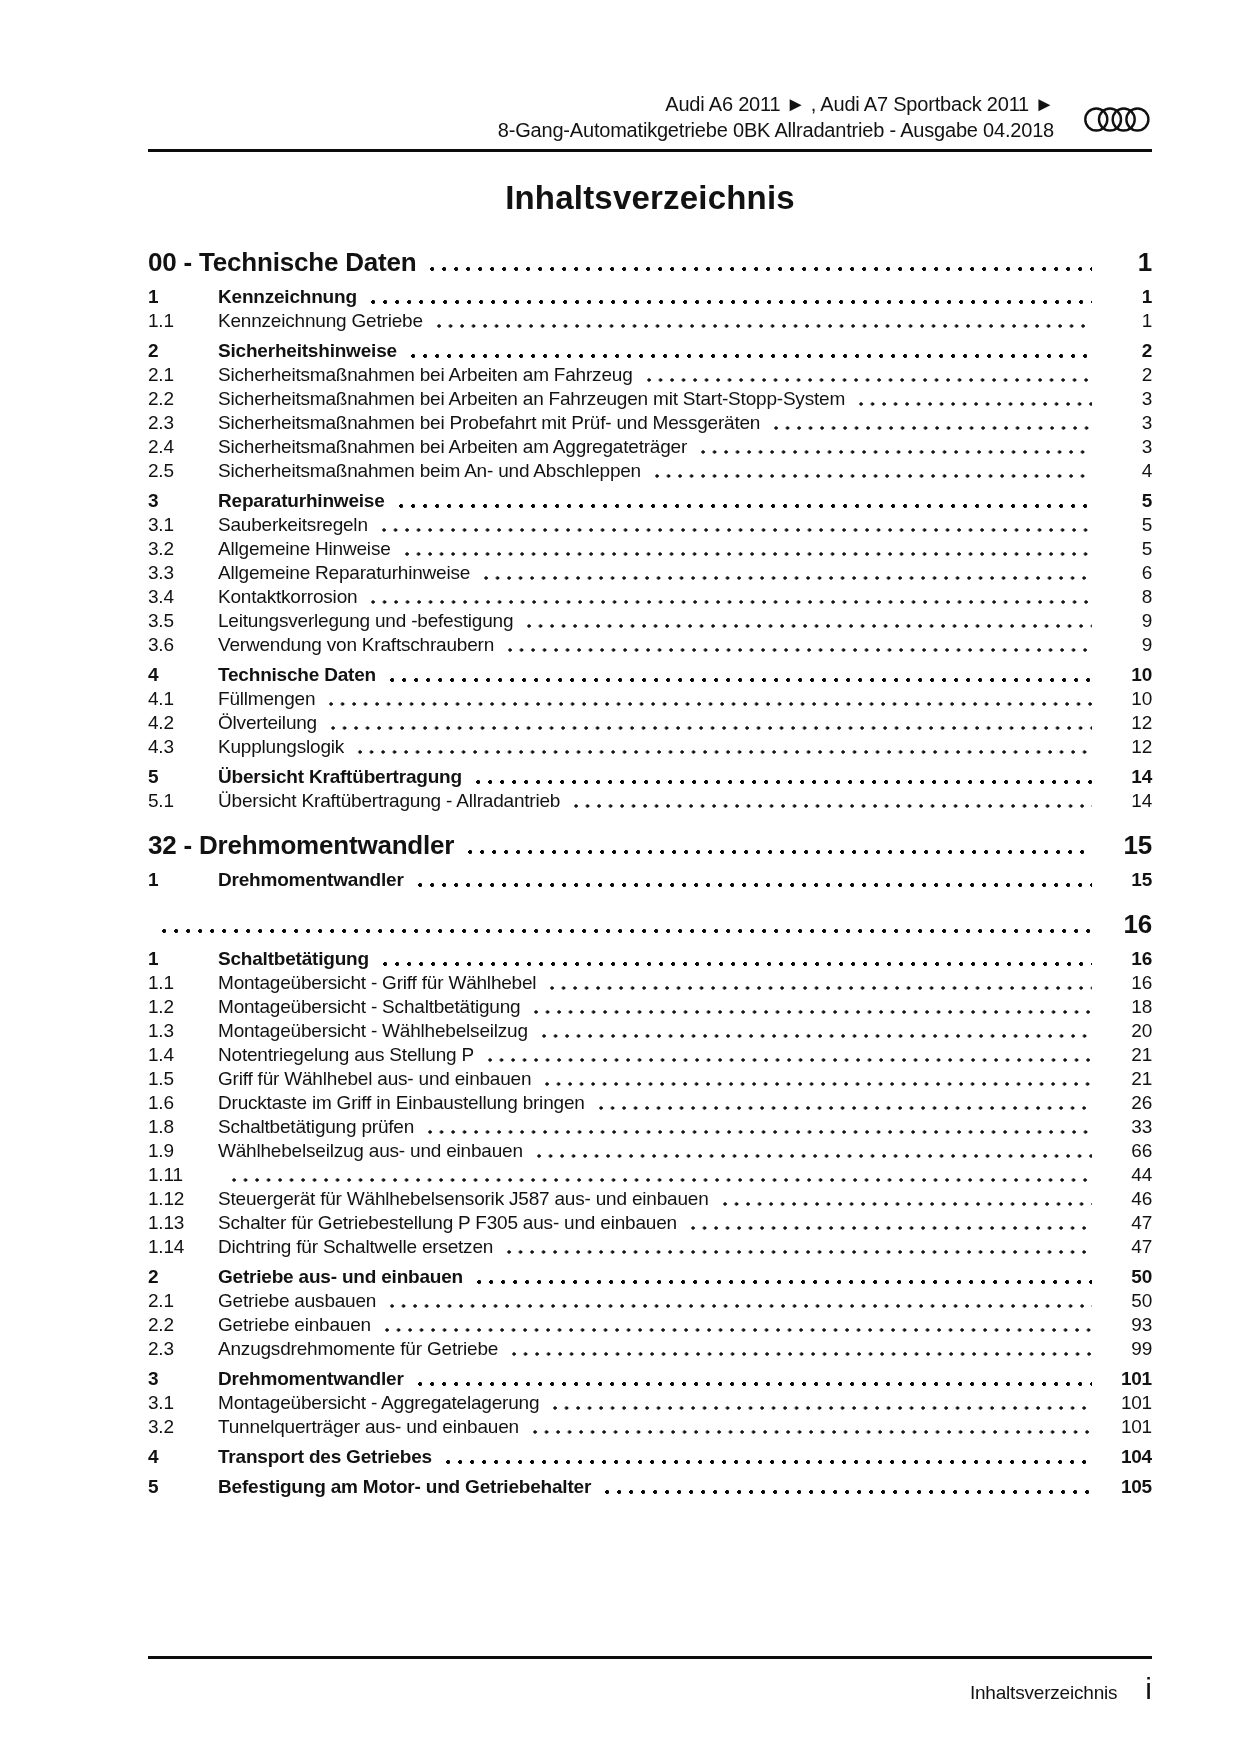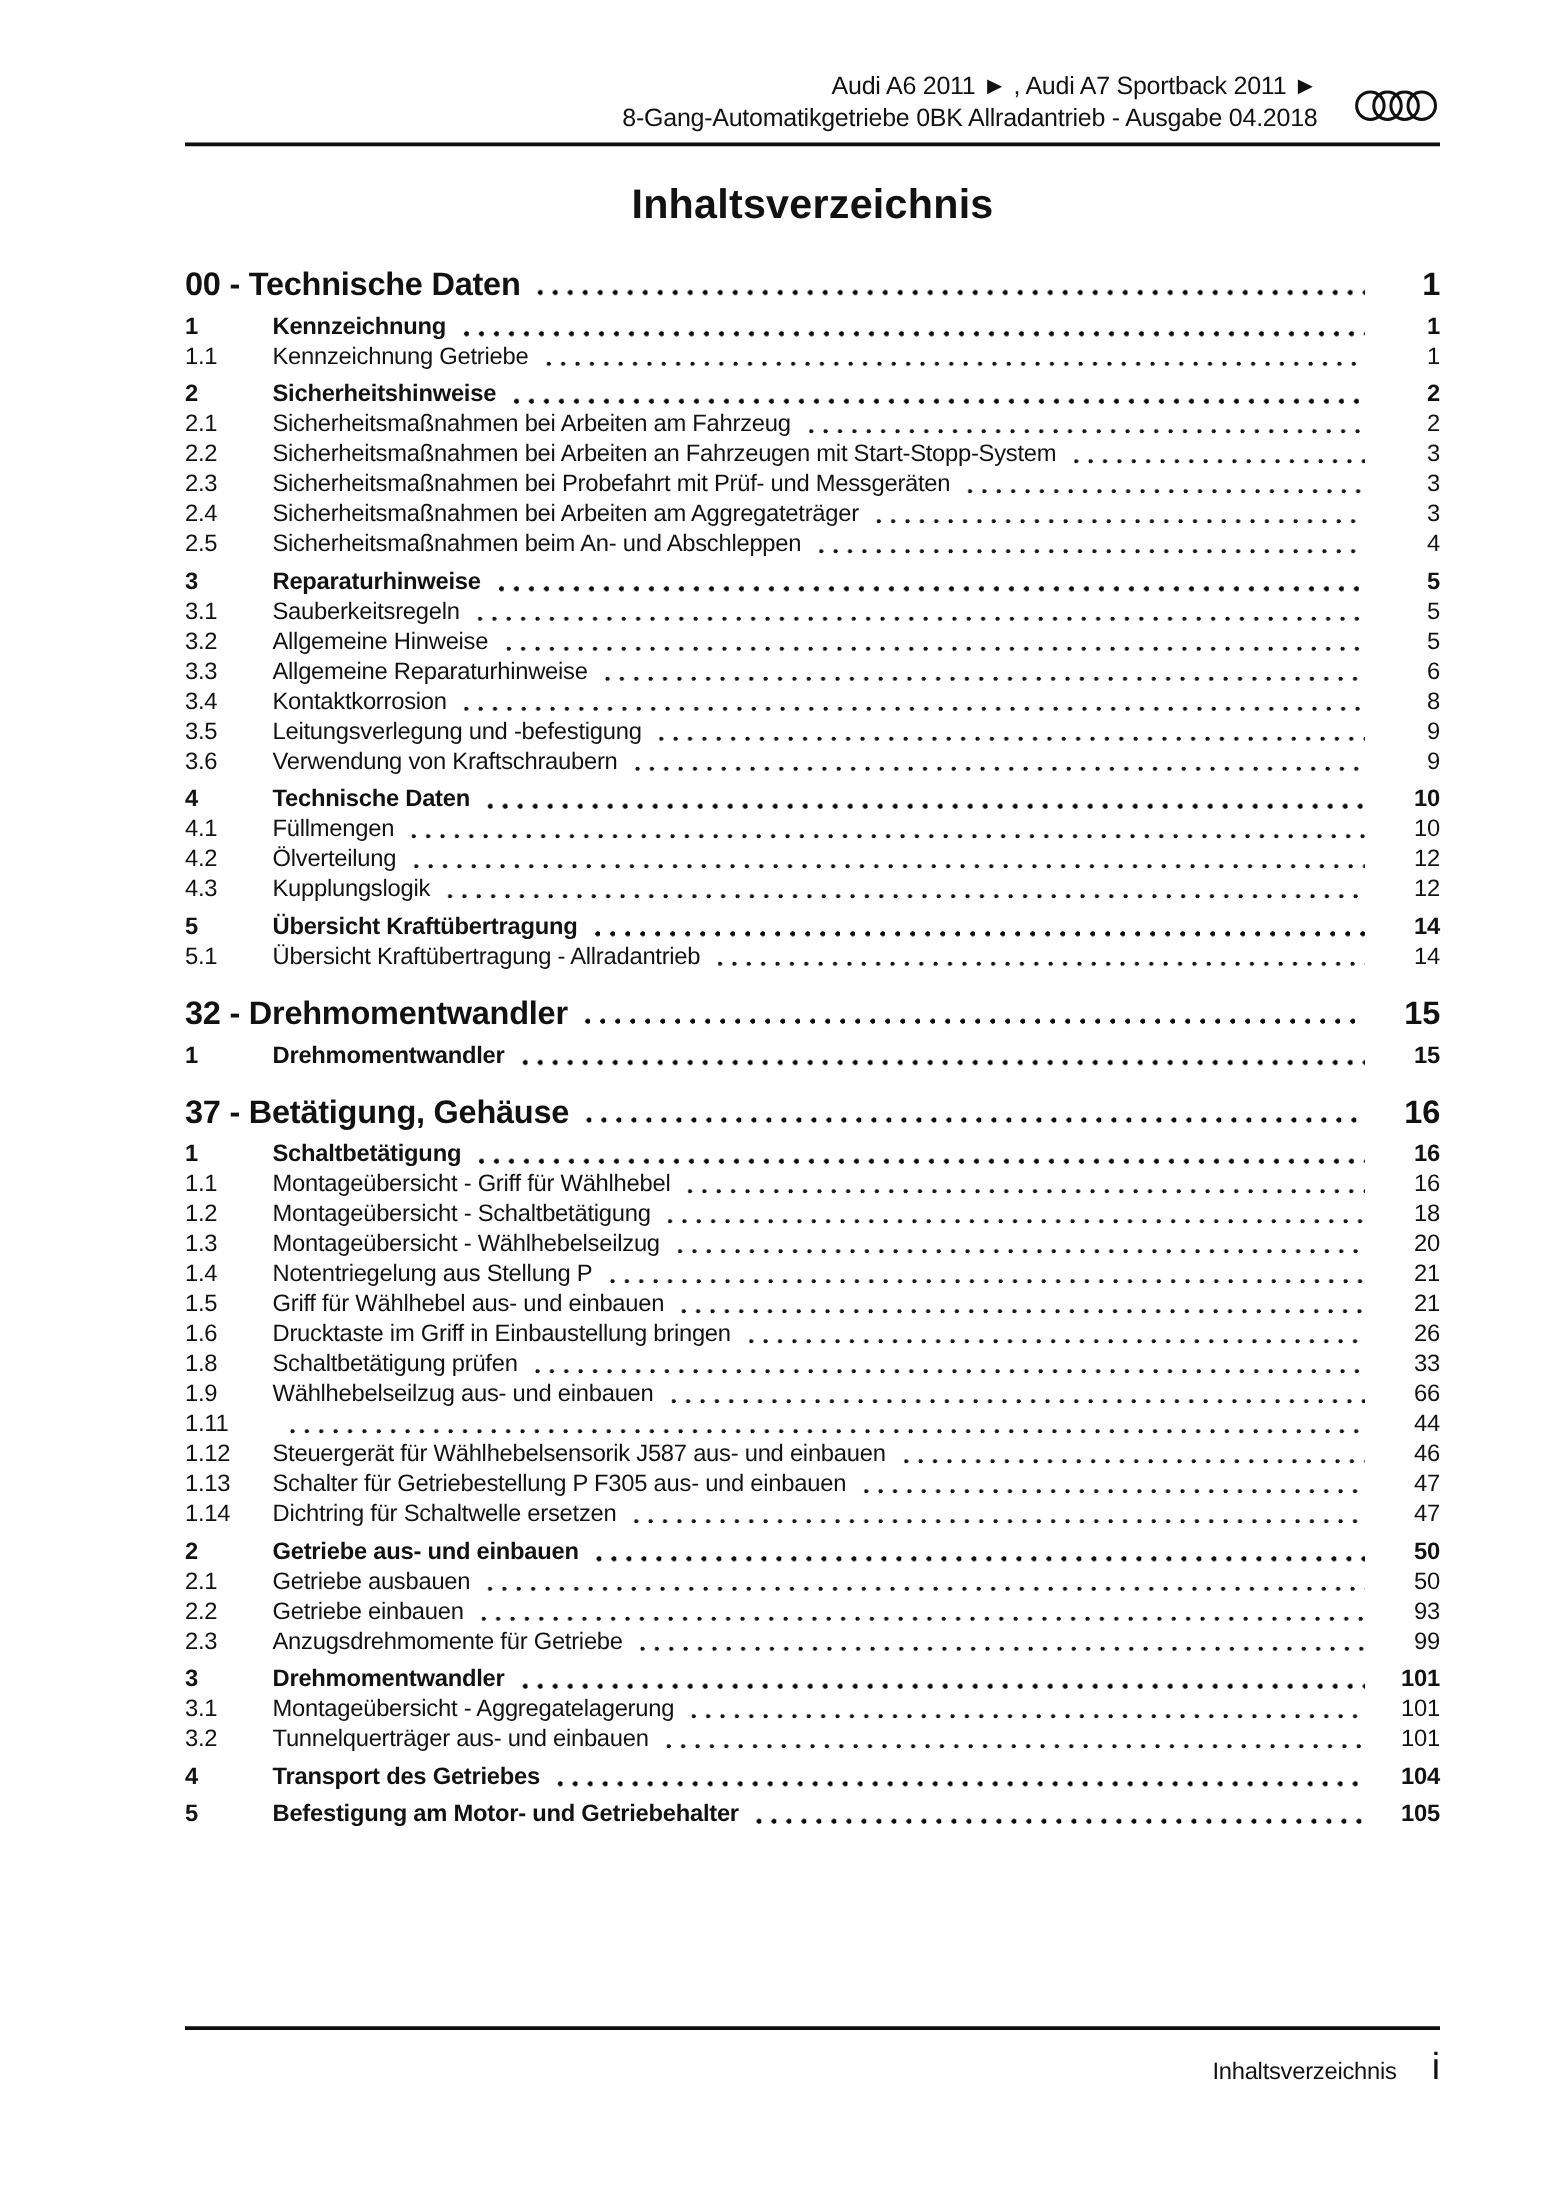--- a/index.html
+++ b/index.html
@@ -1,21 +1,21 @@
 <!DOCTYPE html>
 <html><head>
 <meta charset="utf-8">
 <style>
   html,body{margin:0;padding:0;}
   body{
     width:1240px;height:1754px;position:relative;background:#ffffff;
     font-family:"Liberation Sans","DejaVu Sans",sans-serif;color:#121212;
     overflow:hidden;
   }
-  .page{position:absolute;inset:0;}
+  .page{position:absolute;inset:0;margin-top:35px;}
 
   
   .header{
     position:absolute;left:148px;top:56px;width:1004px;
     padding-bottom:6px;border-bottom:3px solid #0d0d0d;
   }
   .header .hline{
     text-align:right;padding-right:98px;
     font-size:20px;line-height:26px;letter-spacing:-0.2px;white-space:nowrap;
   }
@@ -216,21 +216,20 @@
         <span class="leader"></span>
         <span class="pagecol">15</span>
       </div>
       <div class="row section bold">
         <span class="num">1</span>
         <span class="label">Drehmomentwandler</span>
         <span class="leader"></span>
         <span class="pagecol">15</span>
       </div>
       <div class="row chapter">
-        <span class="label">37 - Betätigung, Gehäuse</span>
         <span class="leader"></span>
         <span class="pagecol">16</span>
       </div>
       <div class="row section bold">
         <span class="num">1</span>
         <span class="label">Schaltbetätigung</span>
         <span class="leader"></span>
         <span class="pagecol">16</span>
       </div>
       <div class="row section">

